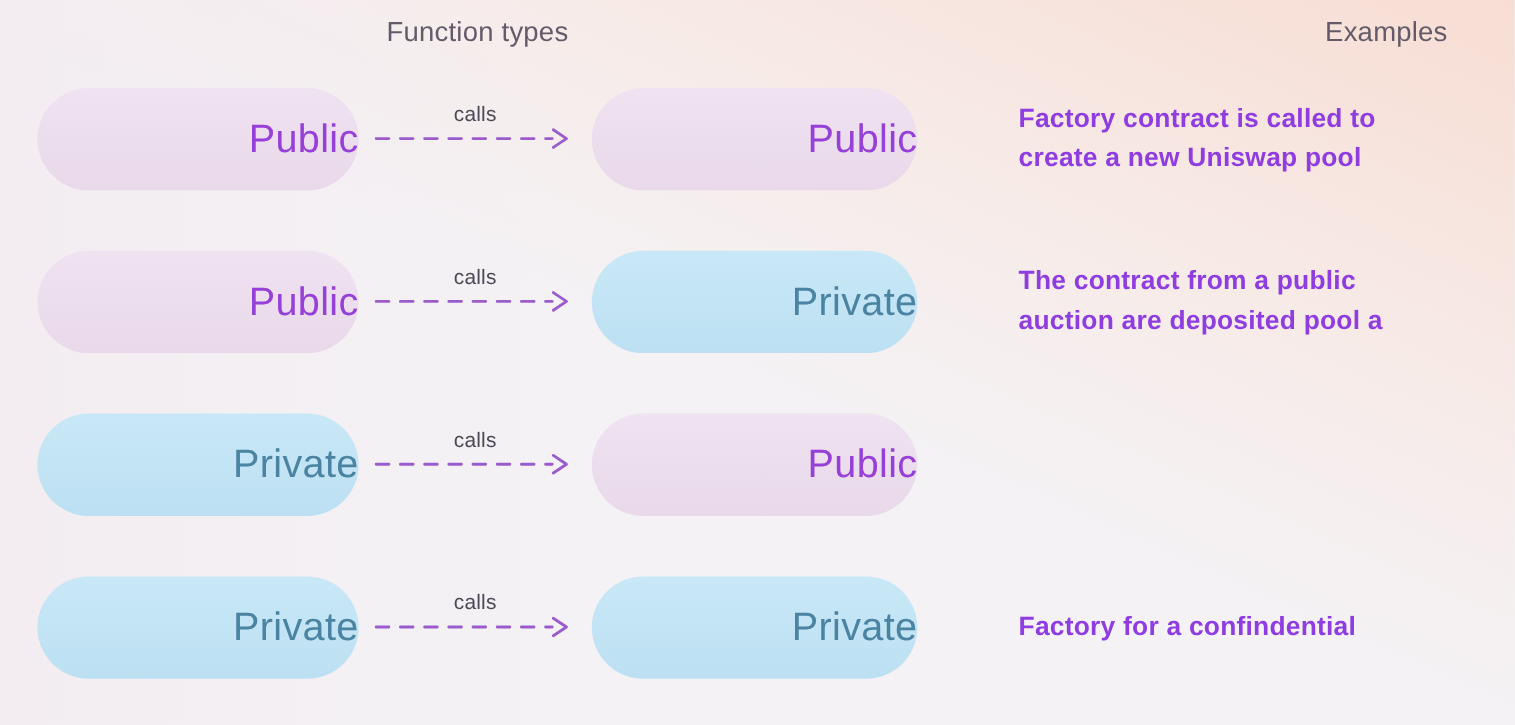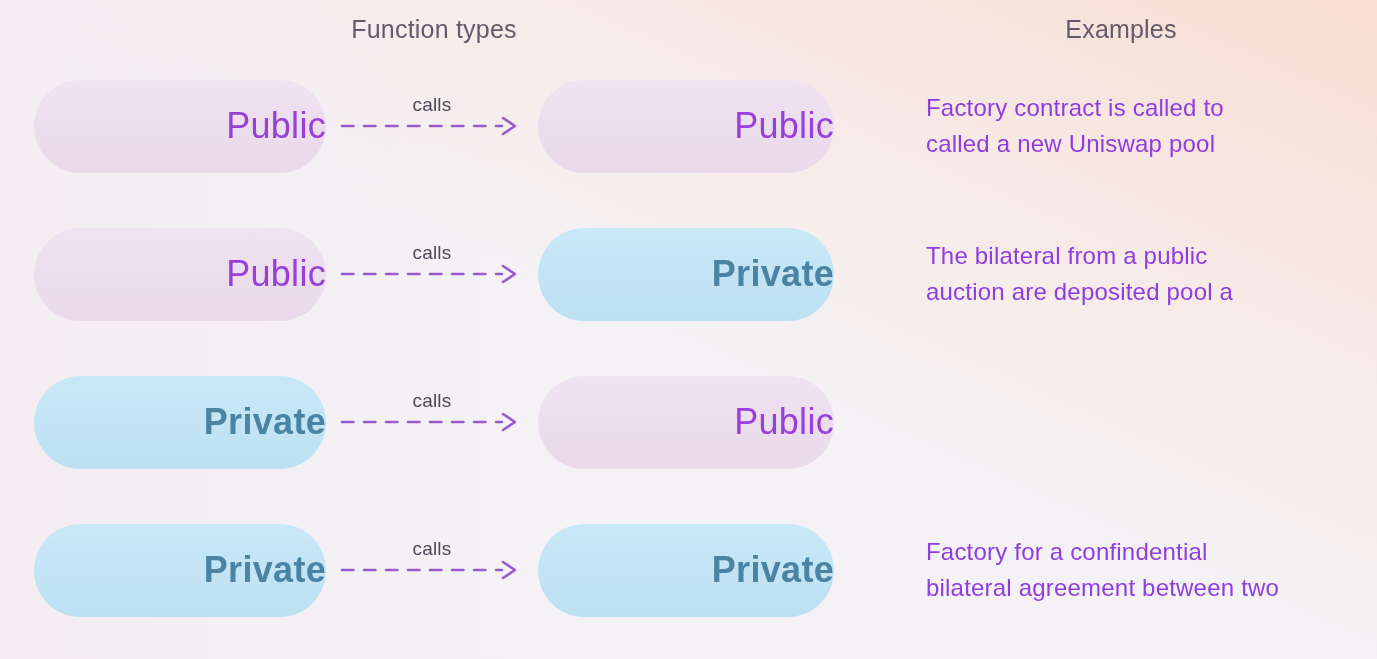--- a/index.html
+++ b/index.html
@@ -37,21 +37,21 @@
     color: var(--header-text, #635b69);
     font-size: 25px;
     letter-spacing: 0.2px;
   }
   .header-left {
     grid-column: 1 / span 3;
     text-align: center;
   }
   .header-right {
     grid-column: 5;
-    text-align: center;
+    text-align: right;
     padding-right: 30px;
   }
   .rows-container {
     display: block;
   }
   .call-row {
     height: 148px;
     align-items: center;
   }
   .pill {
@@ -64,21 +64,20 @@
     font-size: 36px;
     letter-spacing: 0.3px;
   }
   .pill.public {
     background: linear-gradient(180deg, var(--public-pill-bg, #efe2f1) 0%, var(--public-pill-bg2, #e9d9ea) 100%);
     color: var(--public-text, #9640d8);
   }
   .pill.private {
     background: linear-gradient(180deg, var(--private-pill-bg, #c9e8f7) 0%, var(--private-pill-bg2, #bce0f2) 100%);
     color: var(--private-text, #4a84a2);
-    font-weight: bold;
   }
   .pill-col-right {
     grid-column: 3;
   }
   .arrow-wrap {
     grid-column: 2;
     position: relative;
     height: 100%;
     display: flex;
     align-items: center;
@@ -100,20 +99,21 @@
   }
   .example {
     grid-column: 5;
     display: flex;
     flex-direction: column;
     justify-content: center;
     color: var(--example-text, #8f3ce0);
     font-size: 24px;
     line-height: 36px;
     letter-spacing: 0.2px;
+    font-weight: bold;
   }
   .example-line {
     white-space: nowrap;
   }
 </style>
 </head>
 <body>
 
 <div class="canvas">
 
@@ -133,40 +133,40 @@
         <svg class="arrow-svg" width="186" height="24" viewBox="0 0 186 24">
           <line x1="3" y1="12" x2="163" y2="12" stroke="currentColor" stroke-width="2.6" stroke-dasharray="11.5 10.5" stroke-linecap="round"></line>
           <path d="M164 4 L176 12 L164 20" fill="none" stroke="currentColor" stroke-width="2.6" stroke-linecap="round" stroke-linejoin="round"></path>
         </svg>
       </div>
       <div class="pill pill-col-right public">
         <span>Public</span>
       </div>
       <div class="example">
         <div class="example-line">Factory contract is called to</div>
-        <div class="example-line">called a new Uniswap pool</div>
+        <div class="example-line">create a new Uniswap pool</div>
       </div>
     </div>
 
     <div class="grid-row call-row">
       <div class="pill public">
         <span>Public</span>
       </div>
       <div class="arrow-wrap">
         <div class="calls-label">calls</div>
         <svg class="arrow-svg" width="186" height="24" viewBox="0 0 186 24">
           <line x1="3" y1="12" x2="163" y2="12" stroke="currentColor" stroke-width="2.6" stroke-dasharray="11.5 10.5" stroke-linecap="round"></line>
           <path d="M164 4 L176 12 L164 20" fill="none" stroke="currentColor" stroke-width="2.6" stroke-linecap="round" stroke-linejoin="round"></path>
         </svg>
       </div>
       <div class="pill pill-col-right private">
         <span>Private</span>
       </div>
       <div class="example">
-        <div class="example-line">The bilateral from a public</div>
+        <div class="example-line">The contract from a public</div>
         <div class="example-line">auction are deposited pool a</div>
       </div>
     </div>
 
     <div class="grid-row call-row">
       <div class="pill private">
         <span>Private</span>
       </div>
       <div class="arrow-wrap">
         <div class="calls-label">calls</div>
@@ -189,18 +189,17 @@
         <svg class="arrow-svg" width="186" height="24" viewBox="0 0 186 24">
           <line x1="3" y1="12" x2="163" y2="12" stroke="currentColor" stroke-width="2.6" stroke-dasharray="11.5 10.5" stroke-linecap="round"></line>
           <path d="M164 4 L176 12 L164 20" fill="none" stroke="currentColor" stroke-width="2.6" stroke-linecap="round" stroke-linejoin="round"></path>
         </svg>
       </div>
       <div class="pill pill-col-right private">
         <span>Private</span>
       </div>
       <div class="example">
         <div class="example-line">Factory for a confindential</div>
-        <div class="example-line">bilateral agreement between two</div>
       </div>
     </div>
 
   </div>
 </div>
 
 </body></html>

